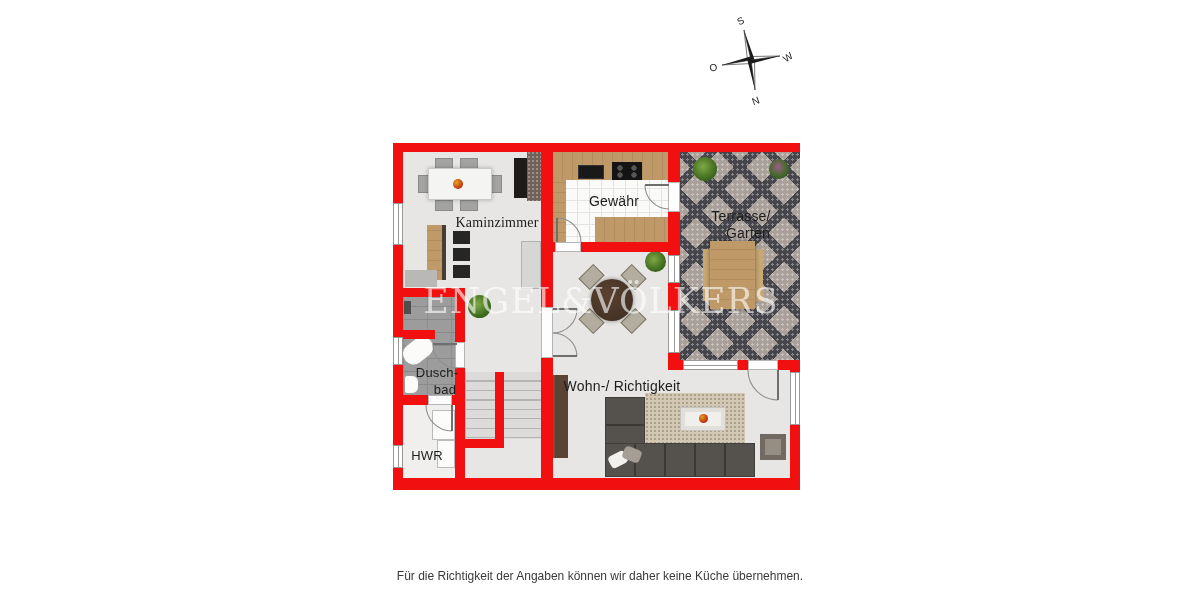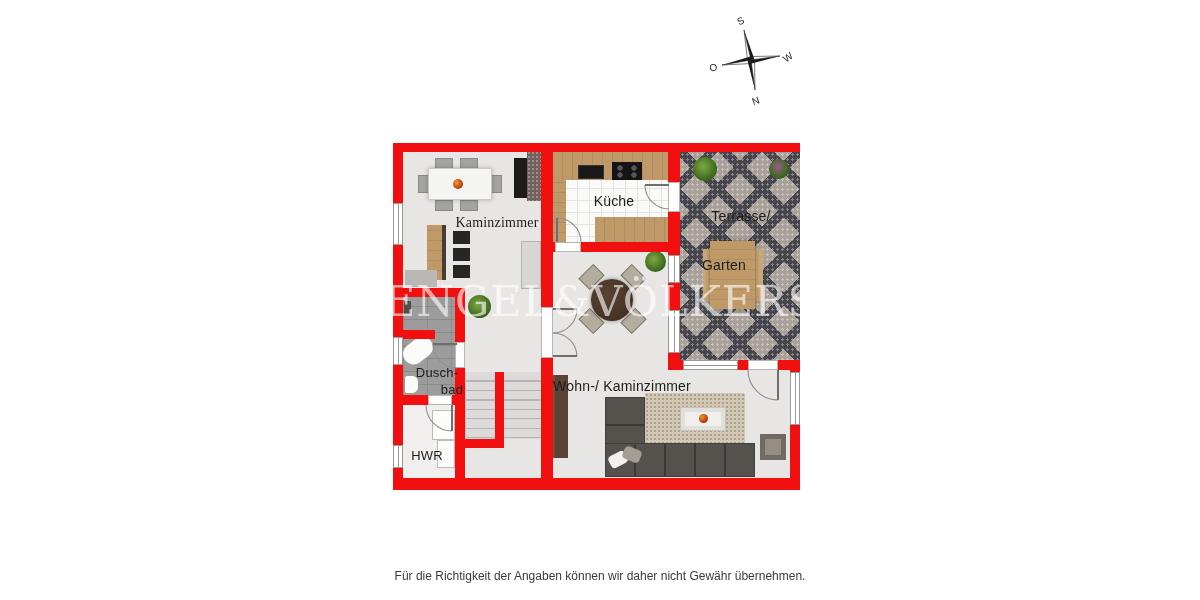--- a/index.html
+++ b/index.html
@@ -30,21 +30,21 @@
   .furn{z-index:2;}
   .win{background:#fff;border:1px solid #999;z-index:4;}
   .win-v:after{content:"";position:absolute;left:50%;top:0;bottom:0;width:1px;background:#999;}
   .win-h:after{content:"";position:absolute;top:50%;left:0;right:0;height:1px;background:#999;}
   .door{background:#fdfdfd;border:1px solid #b5b5b5;z-index:4;}
   #door-arcs{left:0;top:0;z-index:4;}
   .rlabel{z-index:5;color:#1c1c1c;font-size:14px;white-space:nowrap;transform:translate(-50%,-50%);
      letter-spacing:.2px;}
   .rlabel.small{font-size:13px;}
   #watermark{z-index:6;left:208px;top:158px;transform:translate(-50%,-50%);
-     font-family:"DejaVu Serif","Liberation Serif",serif;font-size:43px;letter-spacing:1px;
+     font-family:"DejaVu Serif","Liberation Serif",serif;font-size:35px;letter-spacing:1px;
      color:rgba(255,255,255,.62);white-space:nowrap;}
   
   .wood{background-color:#bf9a68;background-image:repeating-linear-gradient(90deg,transparent 0 9px,rgba(0,0,0,.08) 9px 10px);}
   .woodv{background-color:#bf9a68;background-image:repeating-linear-gradient(0deg,transparent 0 9px,rgba(0,0,0,.08) 9px 10px);}
   .chair{background:#a3a3a1;border:1px solid #8a8a88;}
   .blackchair{background:#262624;}
   .plant{border-radius:50%;background:radial-gradient(circle at 42% 40%,#7fa844,#3f6c20 62%,#2b4b14);z-index:2;}
   .sofa{background:#55514d;border:1px solid #403d3a;}
   .rug{background-color:#d2c8b3;background-image:radial-gradient(circle,rgba(115,104,82,.4) 1px,transparent 1.3px);background-size:4px 4px;}
   
@@ -190,28 +190,28 @@
         <line x1="276" y1="42" x2="252" y2="42"></line>
         <line x1="160" y1="166" x2="184" y2="166"></line>
         <line x1="160" y1="213" x2="184" y2="213"></line>
         <line x1="385" y1="227" x2="385" y2="257"></line>
         <line x1="64" y1="201" x2="40" y2="201"></line>
         <line x1="59" y1="262" x2="59" y2="288"></line>
       </g>
     </svg>
 
     <div class="rlabel" style="left:104px;top:80px;font-family:Liberation Serif, serif;">Kaminzimmer</div>
-    <div class="rlabel" style="left:221px;top:58px;">Küche</div>
+    <div class="rlabel" style="left:221px;top:58px;">Gewähr</div>
     <div class="rlabel" style="left:348px;top:73px;text-align:right;">Terrasse/</div>
-    <div class="rlabel" style="left:331px;top:90px;margin-top:32px;">Garten</div>
-    <div class="rlabel" style="left:229px;top:243px;">Wohn-/ Kaminzimmer</div>
+    <div class="rlabel" style="left:355px;top:90px;">Garten</div>
+    <div class="rlabel" style="left:229px;top:243px;">Wohn-/ Richtigkeit</div>
     <div class="rlabel small" style="left:44px;top:229px;">Dusch-</div>
-    <div class="rlabel small" style="left:59px;top:246px;">bad</div>
+    <div class="rlabel small" style="left:52px;top:246px;">bad</div>
     <div class="rlabel small" style="left:34px;top:312px;">HWR</div>
 
     <div id="watermark">ENGEL&amp;VÖLKERS</div>
   </div>
 
   <div id="footer">
-    <div>Für die Richtigkeit der Angaben können wir daher nicht Gewähr übernehmen.</div>
+    <div>Für die Richtigkeit der Angaben können wir daher keine Küche übernehmen.</div>
   </div>
 
 </div>
 
 </body></html>

